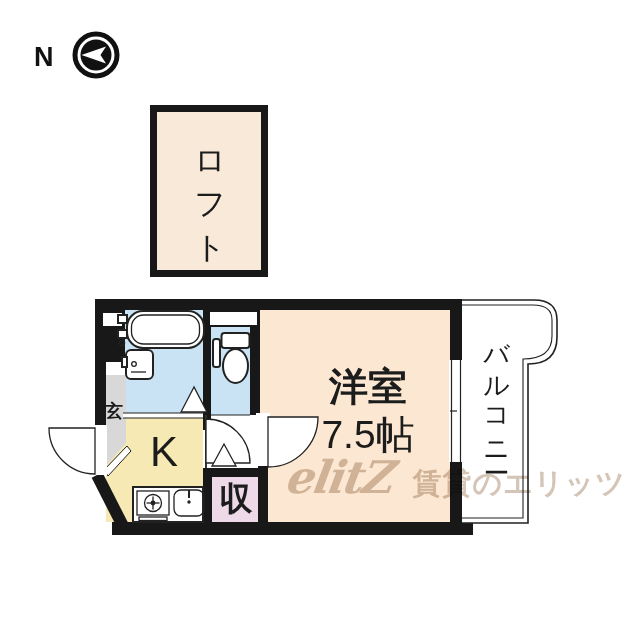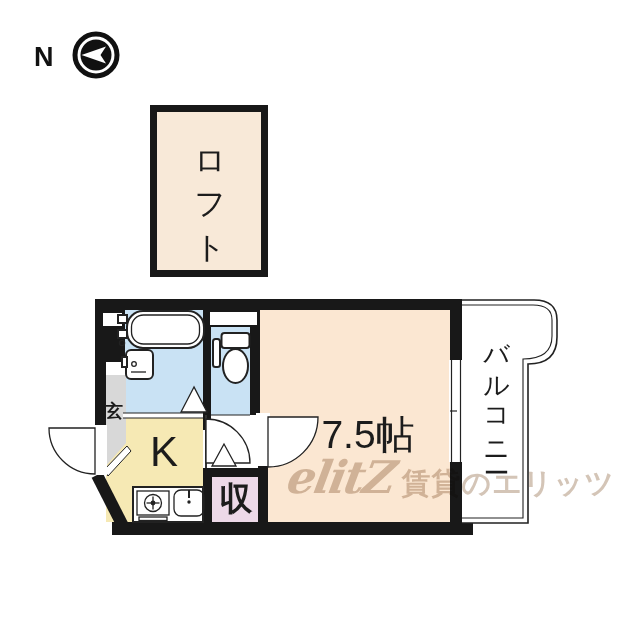--- a/index.html
+++ b/index.html
@@ -33,21 +33,21 @@
   #genkan-label{left:105px;top:401px;font-size:18px;font-weight:700;}
 
   #compass{position:absolute;left:28px;top:26px;width:110px;height:64px;}
   #compass .n{position:absolute;left:6px;top:16px;font-size:27px;font-weight:700;color:#111;}
   #compass svg{position:absolute;left:40px;top:0;}
 
   #watermark{position:absolute;left:288px;top:451px;display:flex;align-items:baseline;gap:7px;
              color:var(--watermark);opacity:.8;mix-blend-mode:multiply;white-space:nowrap;}
   #watermark .logo{font-size:45px;font-weight:800;font-style:italic;letter-spacing:-2px;
                    font-family:"DejaVu Serif","Liberation Serif",serif;transform:skewX(-10deg);}
-  #watermark .txt{font-size:29px;font-weight:800;letter-spacing:1px;}
+  #watermark .txt{font-size:29px;font-weight:800;letter-spacing:1px;margin-left:11px;}
 </style>
 </head>
 <body>
 
 <div class="canvas">
 
   <svg class="plan-svg" width="640" height="640" viewBox="0 0 640 640">
 
     <g>
       <rect x="150" y="105" width="118" height="172" class="floor-loft"></rect>
@@ -149,20 +149,21 @@
       </g>
     </g>
 
     <g>
       <path d="M 462,300 H 534 Q 557,300 557,320 V 337 Q 557,364 528,364 V 523 H 462" fill="#fff" stroke="#222" stroke-width="1.6"></path>
       <path d="M 462,305 H 533 Q 552,305 552,320 V 336 Q 552,359 523,359 V 518 H 462" fill="none" stroke="#222" stroke-width="1.1"></path>
     </g>
   </svg>
 
   <div class="label v" id="loft-label">ロフト</div>
+  <div class="label" id="room-name">洋室</div>
   <div class="label" id="room-size">7.5帖</div>
   <div class="label" id="kitchen-label">K</div>
   <div class="label" id="storage-label">収</div>
   <div class="label" id="genkan-label">玄</div>
   <div class="label v" id="balcony-label">バルコニー</div>
 
   <div id="compass">
     <span class="n">N</span>
     <svg width="60" height="60" viewBox="0 0 60 60">
       <circle cx="28" cy="29" r="21" fill="none" stroke="#111" stroke-width="5"></circle>

